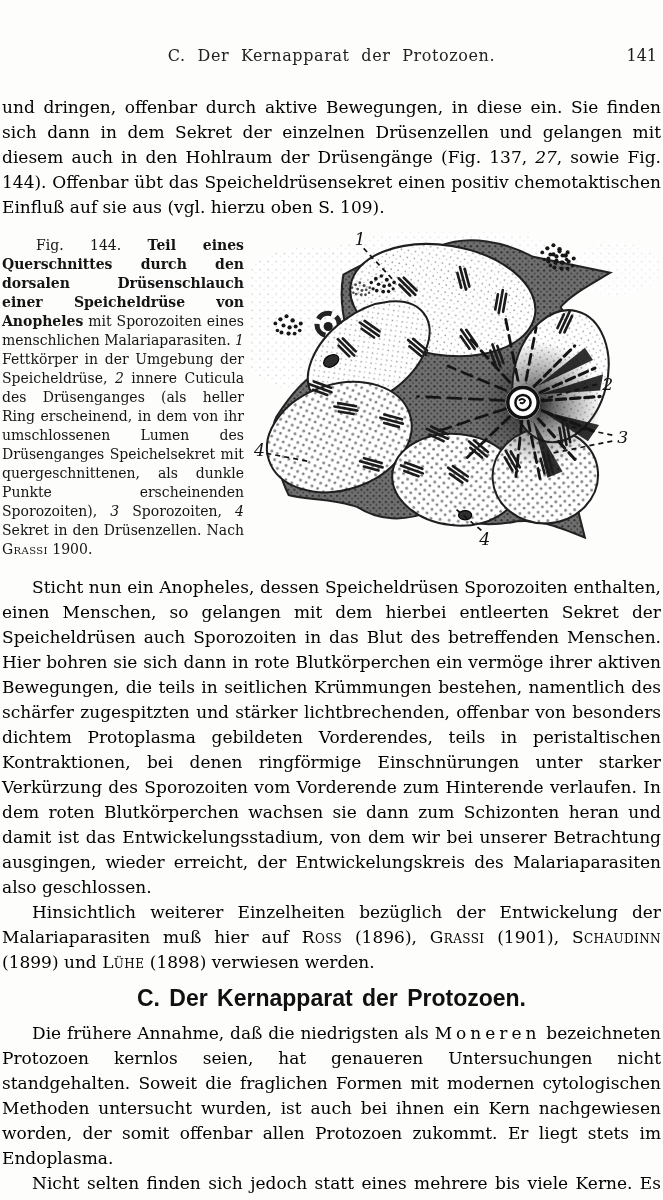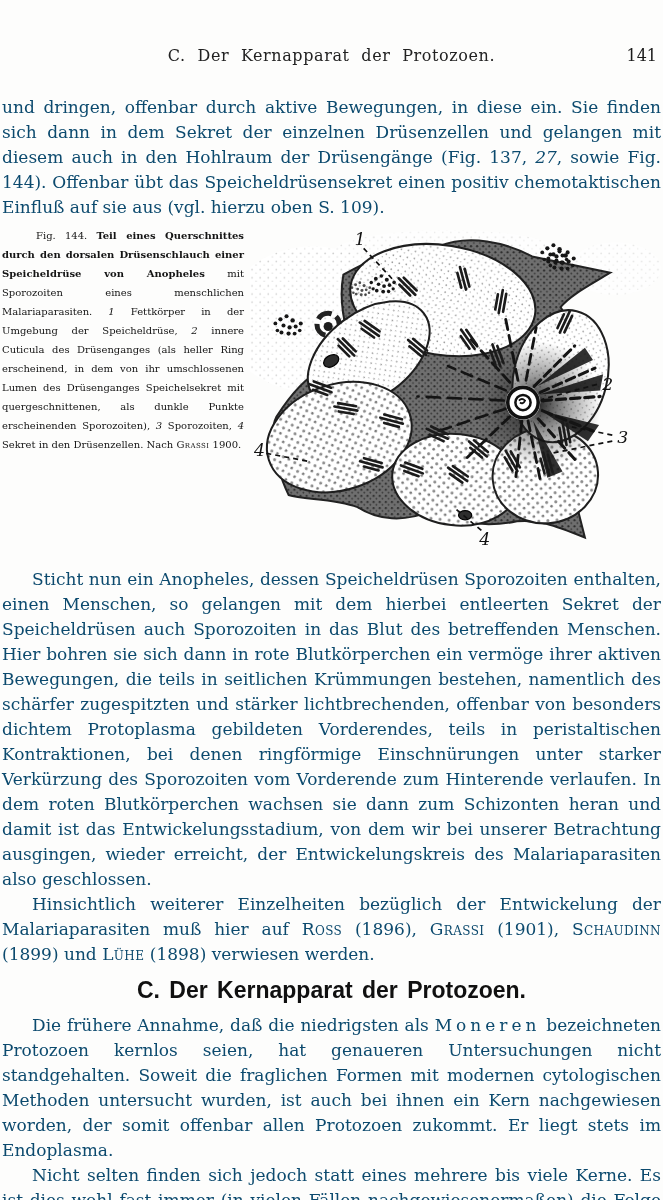--- a/index.html
+++ b/index.html
@@ -10,29 +10,29 @@
   .page{
     position:relative;width:663px;height:1200px;overflow:hidden;
     padding:0 2px;box-sizing:border-box;background:#fdfdfc;
   }
   .running-row{position:relative;margin-top:46px;text-align:center;height:22px;}
   .running-head{
     display:inline-block;font-size:16px;letter-spacing:.6px;word-spacing:6px;color:#222;
   }
   .page-number{position:absolute;right:4px;top:0;font-size:16px;color:#1a1a1a;}
   .body-text{
-    font-size:17px;line-height:25px;text-align:justify;margin:0;color:#0c4a6e;
+    font-size:17px;line-height:25px;text-align:justify;margin:0;color:#000000;
     hyphens:auto;-webkit-hyphens:auto;overflow-wrap:break-word;
   }
   .indent{text-indent:30px;}
   #p1{margin-top:27px;}
   .figure-block{display:flex;margin-top:6px;align-items:flex-start;}
   .figure-caption{
-    flex:0 0 248px;width:248px;padding-right:6px;box-sizing:border-box;
-    font-size:10px;line-height:19px;text-align:justify;color:#141414;text-indent:0;
+    flex:0 0 248px;width:248px;margin-top:10px;padding-right:6px;box-sizing:border-box;
+    font-size:14px;line-height:19px;text-align:justify;color:#141414;text-indent:0;
     hyphens:auto;-webkit-hyphens:auto;overflow-wrap:break-word;
   }
   .figure-caption .first{margin-left:34px;}
   .figure-caption b{font-weight:bold;}
   .it-num{font-style:italic;}
   .sc{font-variant:small-caps;letter-spacing:.4px;}
   .spaced{letter-spacing:4px;}
   .figure-art{flex:1;position:relative;min-height:312px;}
   .figure-art svg{display:block;width:100%;height:auto;}
   #p2{margin-top:16px;}

